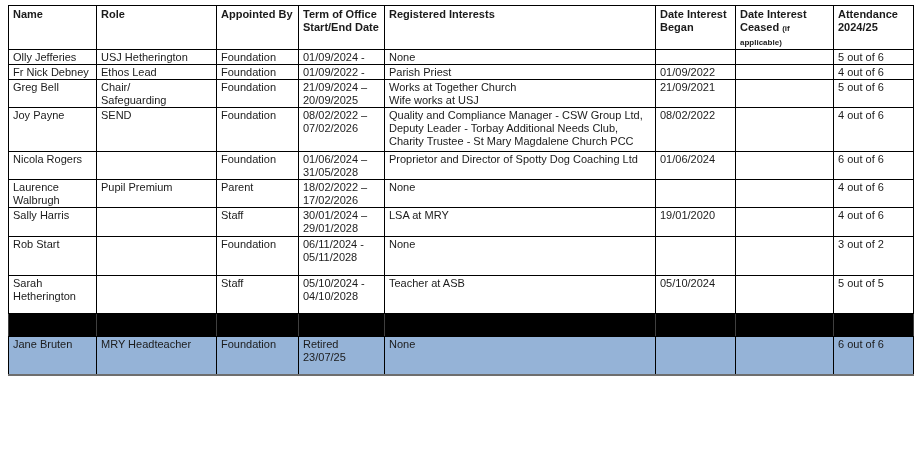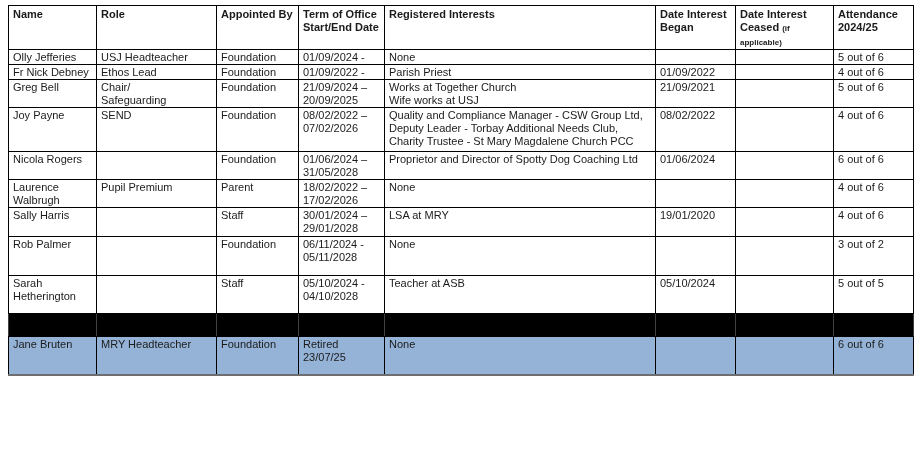--- a/index.html
+++ b/index.html
@@ -82,21 +82,21 @@
 Began</th>
         <th><span>Date Interest</span>
 <span>Ceased</span> <span class="note-small">(if applicable)</span></th>
         <th>Attendance
 2024/25</th>
       </tr>
     </thead>
     <tbody>
       <tr style="height:14px">
         <td>Olly Jefferies</td>
-        <td>USJ Headteacher</td>
+        <td>USJ Hetherington</td>
         <td>Foundation</td>
         <td>01/09/2024 -</td>
         <td>None</td>
         <td></td>
         <td></td>
         <td>5 out of 6</td>
       </tr>
       <tr style="height:14px">
         <td>Fr Nick Debney</td>
         <td>Ethos Lead</td>
@@ -160,21 +160,21 @@
         <td></td>
         <td>Staff</td>
         <td>30/01/2024 –
 29/01/2028</td>
         <td>LSA at MRY</td>
         <td>19/01/2020</td>
         <td></td>
         <td>4 out of 6</td>
       </tr>
       <tr style="height:39px">
-        <td>Rob Palmer</td>
+        <td>Rob Start</td>
         <td></td>
         <td>Foundation</td>
         <td>06/11/2024 -
 05/11/2028</td>
         <td>None</td>
         <td></td>
         <td></td>
         <td>3 out of 2</td>
       </tr>
       <tr style="height:38px">

